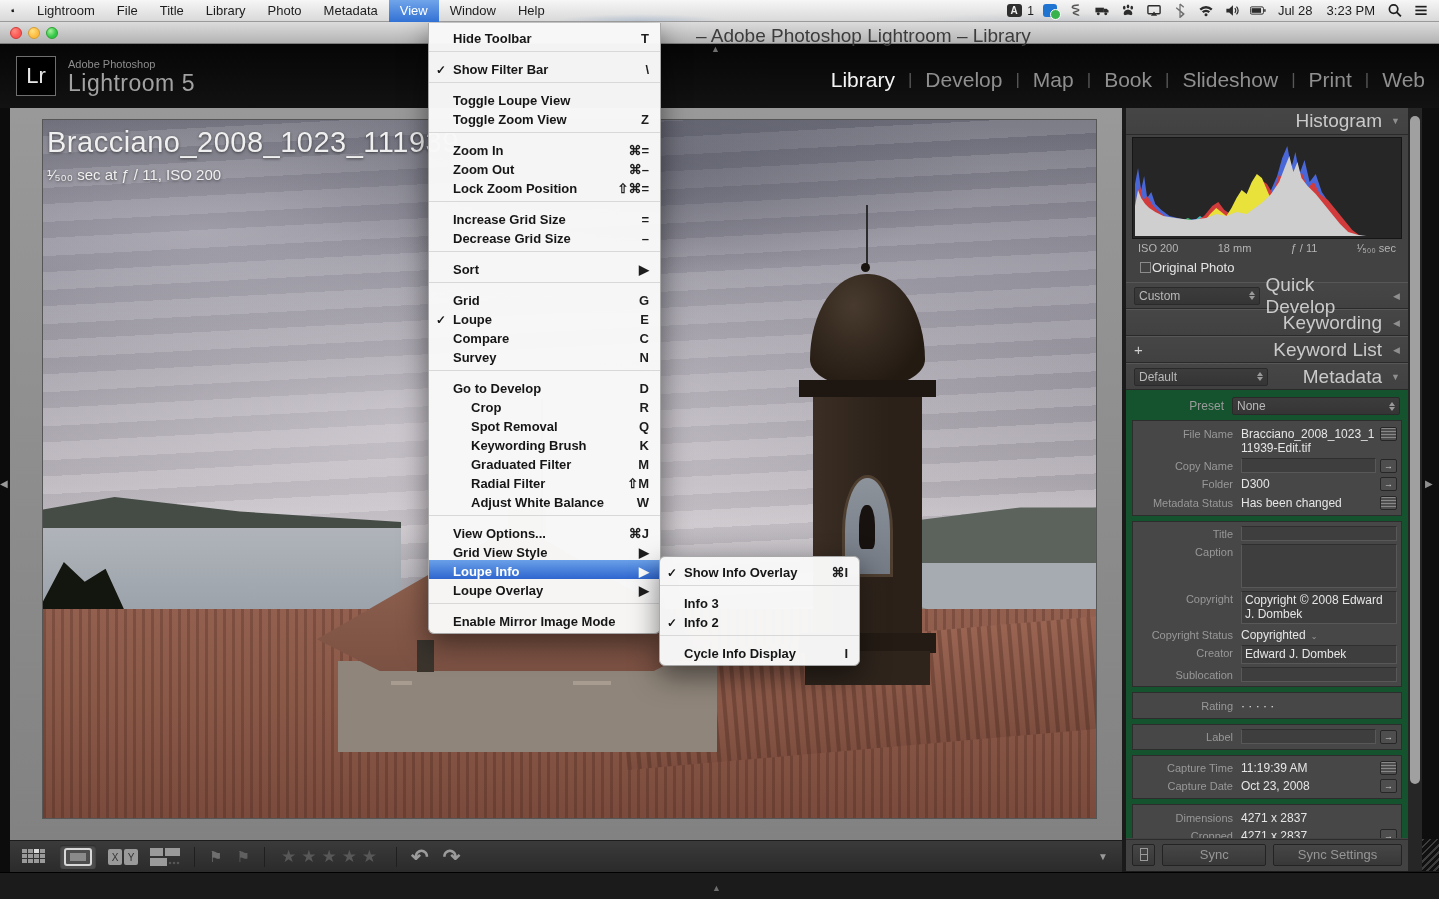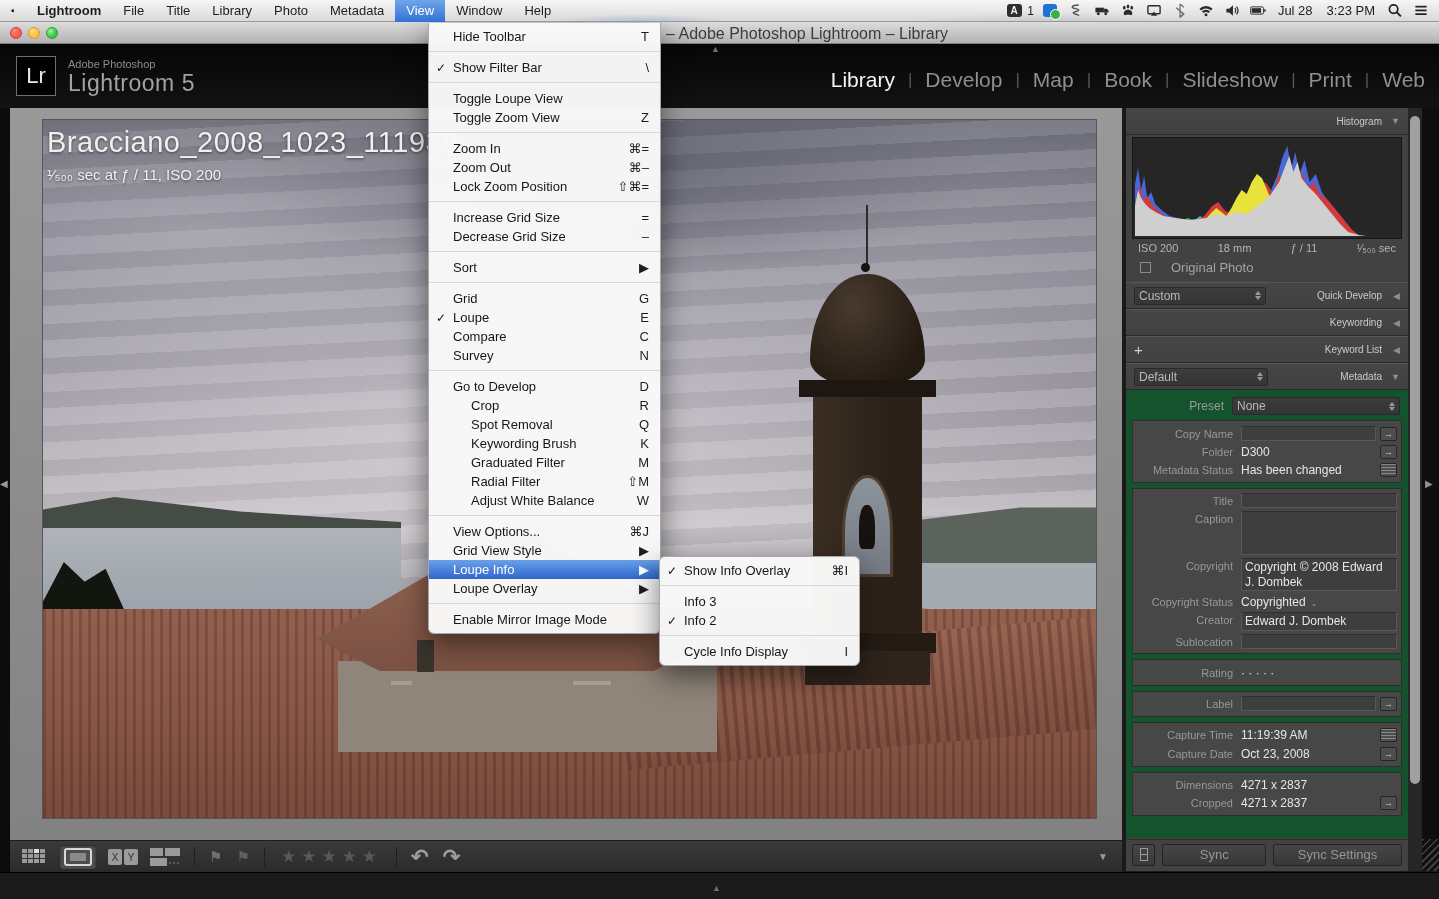--- a/index.html
+++ b/index.html
@@ -8,42 +8,42 @@
 
   
   #menubar { position:absolute; left:0; top:0; width:1439px; height:22px; z-index:100;
     background:
       radial-gradient(120px 10px at 640px 100%, rgba(120,150,190,.35), transparent 70%),
       radial-gradient(200px 12px at 1050px 100%, rgba(150,160,180,.25), transparent 70%),
       linear-gradient(180deg,#f6f6f6,#d9d9d9);
     border-bottom:1px solid #9a9a9a; display:flex; align-items:center; font-size:13px; color:#1d1d1d; }
   #menubar .left { display:flex; align-items:center; height:22px; }
   .mb-item { padding:0 11px; height:22px; display:flex; align-items:center; }
-  .mb-item.bold { font-weight:bold; }
+  .mb-item.bold { font-weight:normal; }
   .mb-item.active { background:linear-gradient(#71a5ea,#3271d4); color:#fff; }
   #menubar .right { margin-left:auto; display:flex; align-items:center; gap:6px; padding-right:8px; }
   .si { width:20px; height:18px; display:flex; align-items:center; justify-content:center; color:#2c2c2c; }
   .si svg { width:16px; height:15px; }
   .clock { padding:0 4px; white-space:nowrap; }
   .apple-wrap { width:26px; display:flex; justify-content:center; }
   .badge1 { font-size:12px; margin-left:-3px; }
   .a1box { width:15px; height:13px; background:#2e2e2e; border-radius:3px; color:#eee;
            font-size:10px; font-weight:bold; display:flex; align-items:center; justify-content:center; }
   .dbx { width:14px; height:13px; background:#1f74d2; border-radius:3px; position:relative; }
   .dbx::after { content:""; position:absolute; right:-4px; bottom:-3px; width:9px; height:9px;
                 border-radius:50%; background:#37b24d; border:1px solid #fff; }
 
   
   #titlebar { position:absolute; left:0; top:22px; width:1439px; height:22px;
     background:linear-gradient(180deg,#dcdcdc,#b3b3b3); border-bottom:1px solid #7d7d7d; z-index:5; }
   .tl { position:absolute; top:5px; width:12px; height:12px; border-radius:50%; }
   .tl.red { left:10px; background:radial-gradient(at 35% 30%, #ff8a80,#fc5753 60%); border:1px solid #ce3a36; }
   .tl.yel { left:28px; background:radial-gradient(at 35% 30%, #ffe082,#fdbc40 60%); border:1px solid #d49c2e; }
   .tl.grn { left:46px; background:radial-gradient(at 35% 30%, #a5f29a,#33c748 60%); border:1px solid #2aa32f; }
-  #win-title { position:absolute; left:666px; top:3px; font-size:16px; color:#3c3c3c; }
+  #win-title { position:absolute; left:696px; top:3px; font-size:19px; color:#3c3c3c; }
 
   
   #lr-header { position:absolute; left:0; top:44px; width:1439px; height:64px;
     background:linear-gradient(180deg,#060606,#121212); z-index:4; }
   #lr-logo { position:absolute; left:16px; top:12px; width:40px; height:40px; background:#000;
     border:1px solid #6f6f6f; color:#e8e8e8; font-size:22px; display:flex; align-items:center;
     justify-content:center; }
   #logo-text { position:absolute; left:68px; top:14px; }
   #logo-text .l1 { font-size:11px; color:#8d8d8d; }
   #logo-text .l2 { font-size:23px; color:#a2a2a2; letter-spacing:.5px; }
@@ -114,33 +114,33 @@
     text-shadow:0 1px 3px rgba(0,0,0,.55); z-index:8; }
   #overlay-info .t { font-size:29px; letter-spacing:.5px; }
   #overlay-info .s { font-size:15px; margin-top:7px; }
 
   
   #rightpanel { position:absolute; left:1126px; top:108px; width:282px; height:763px;
     background:#424242; overflow:hidden; font-size:12px; color:#d9d9d9; }
   .phead { height:27px; display:flex; align-items:center; padding:0 8px; gap:6px;
     border-top:1px solid #575757; border-bottom:1px solid #2a2a2a;
     background:linear-gradient(180deg,#464646,#414141); }
-  .phead .title { margin-left:auto; font-size:10px; color:#cacaca; }
+  .phead .title { margin-left:auto; font-size:19px; color:#cacaca; }
   .phead .xp { color:#8f8f8f; font-size:9px; width:12px; text-align:right; }
   .ddown { height:18px; background:linear-gradient(180deg,#3c3c3c,#353535); border:1px solid #2a2a2a;
     border-radius:2px; display:flex; align-items:center; padding:0 4px; color:#b9b9b9; font-size:12px; }
   .ddown .stp { margin-left:auto; display:flex; flex-direction:column; gap:1px; padding-left:6px; }
   .stp i { width:0; height:0; border-left:3px solid transparent; border-right:3px solid transparent; }
   .stp i.up { border-bottom:4px solid #9a9a9a; }
   .stp i.dn { border-top:4px solid #9a9a9a; }
   #hist-wrap { padding:2px 6px 0; }
   #hist-box { height:102px; background:#262626; border:1px solid #161616; position:relative; }
   #hist-box svg { position:absolute; left:2px; bottom:2px; width:266px; height:94px; }
   #hist-meta { display:flex; justify-content:space-between; padding:3px 6px 2px; font-size:11px; color:#b5b5b5; }
-  #orig-row { display:flex; align-items:center; gap:20px; padding:4px 8px 7px; color:#a3a3a3; font-size:13px; }
+  #orig-row { display:flex; align-items:center; gap:1px; padding:4px 8px 7px; color:#e5e5e5; font-size:13px; }
   #orig-row .cb { width:11px; height:11px; border:1px solid #8b8b8b; background:transparent; }
   .plus { font-size:15px; color:#cfcfcf; width:14px; }
 
   
   #md-body { background:#14532d; height:448px; overflow:hidden; padding-top:4px; }
   .preset-row { display:flex; align-items:center; padding:3px 8px 5px; gap:8px; }
   .preset-row .lab { width:90px; text-align:right; color:#9b9b9b; font-size:12px; }
   .preset-row .ddown { flex:1; }
   .mgroup { margin:0 6px 5px; border:1px solid #2d2d2d; background:#474747; padding:3px 4px; }
   .mrow { display:flex; align-items:flex-start; padding:1.5px 0; }
@@ -189,21 +189,21 @@
     border-top:1px solid #000; }
   #fs-handle { position:absolute; left:712px; top:10px; color:#6e6e6e; font-size:9px; }
 
   
   #view-menu { position:absolute; left:428px; top:23px; width:233px; z-index:90;
     background:rgba(248,248,248,.98); border:1px solid #a8a8a8; border-top:none;
     border-radius:0 0 6px 6px; box-shadow:0 10px 28px rgba(0,0,0,.5); padding:4px 0; }
   #li-submenu { position:absolute; left:659px; top:556px; width:201px; z-index:91;
     background:rgba(248,248,248,.98); border:1px solid #a8a8a8; border-radius:6px;
     box-shadow:0 10px 28px rgba(0,0,0,.5); padding:4px 0; }
-  .mi { height:19px; display:flex; align-items:center; padding:0 11px 0 7px; font-size:13px; color:#161616; }
+  .mi { height:19px; display:flex; align-items:flex-end; padding:0 11px 0 7px; font-size:13px; color:#161616;font-weight:bold; }
   .mi .chk { width:17px; min-width:17px; font-size:12px; }
   .mi .lbl { white-space:nowrap; }
   .mi .sc { margin-left:auto; padding-left:18px; color:#1d1d1d; white-space:nowrap; }
   .mi.ind { padding-left:25px; }
   .mi.hl { background:linear-gradient(180deg,#6aa0e8,#2e66cf); color:#fff; }
   .mi.hl .sc { color:#fff; }
   .msep { height:1px; background:#d8d8d8; margin:5px 0 6px; }
 </style>
 </head>
 <body>
@@ -448,20 +448,25 @@
       <span class="ddown">
         <span>None</span>
         <span class="stp">
             <i class="up"></i>
             <i class="dn"></i>
           </span>
       </span>
     </div>
 
     <div class="mgroup">
+      <div class="mrow">
+        <span class="lab">File Name</span>
+        <span class="val">Bracciano_2008_1023_111939-Edit.tif</span>
+        <span class="act list"></span>
+      </div>
       <div class="mrow">
         <span class="lab">Copy Name</span>
         <span class="val box"></span>
         <span class="act">→</span>
       </div>
       <div class="mrow">
         <span class="lab">Folder</span>
         <span class="val">D300</span>
         <span class="act">→</span>
       </div>

